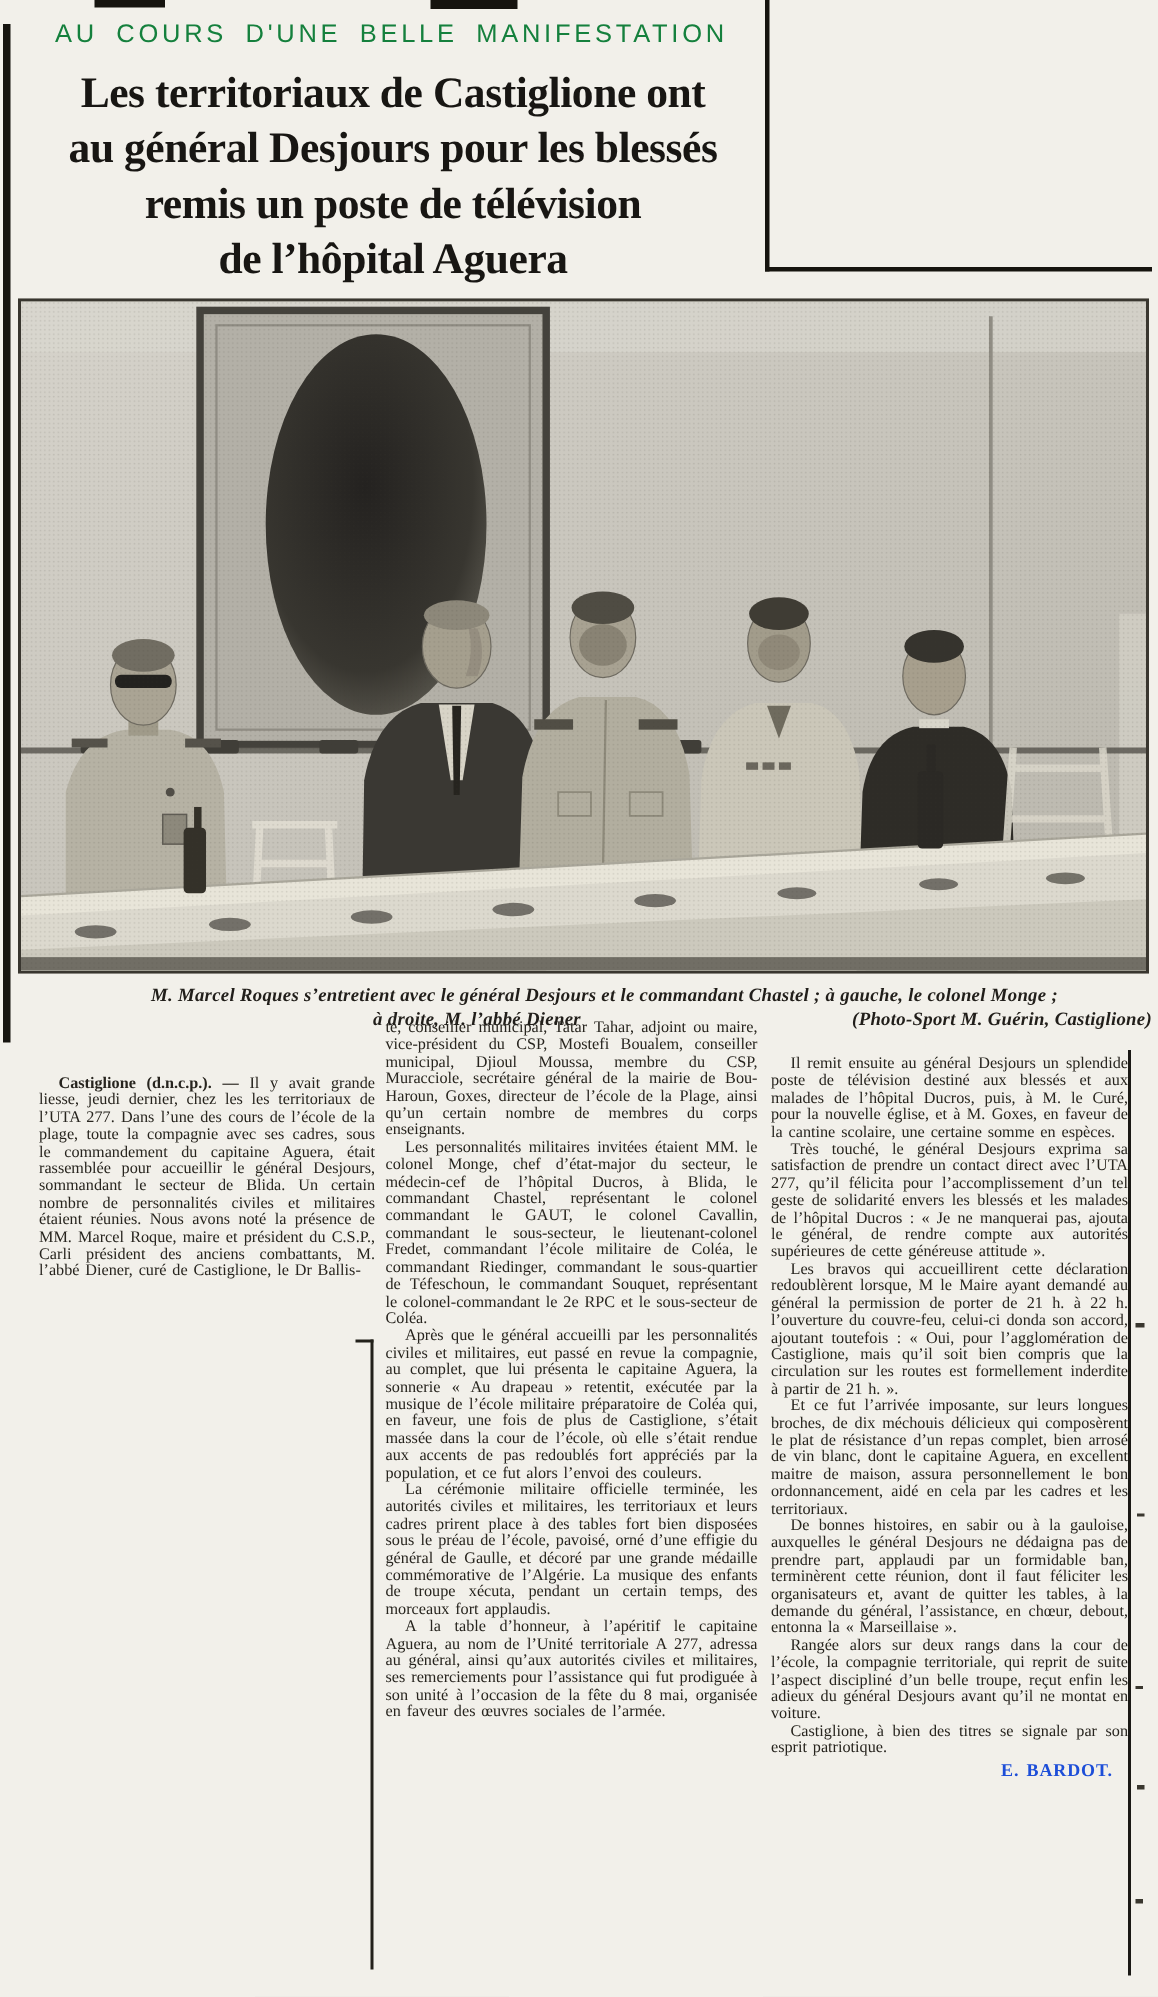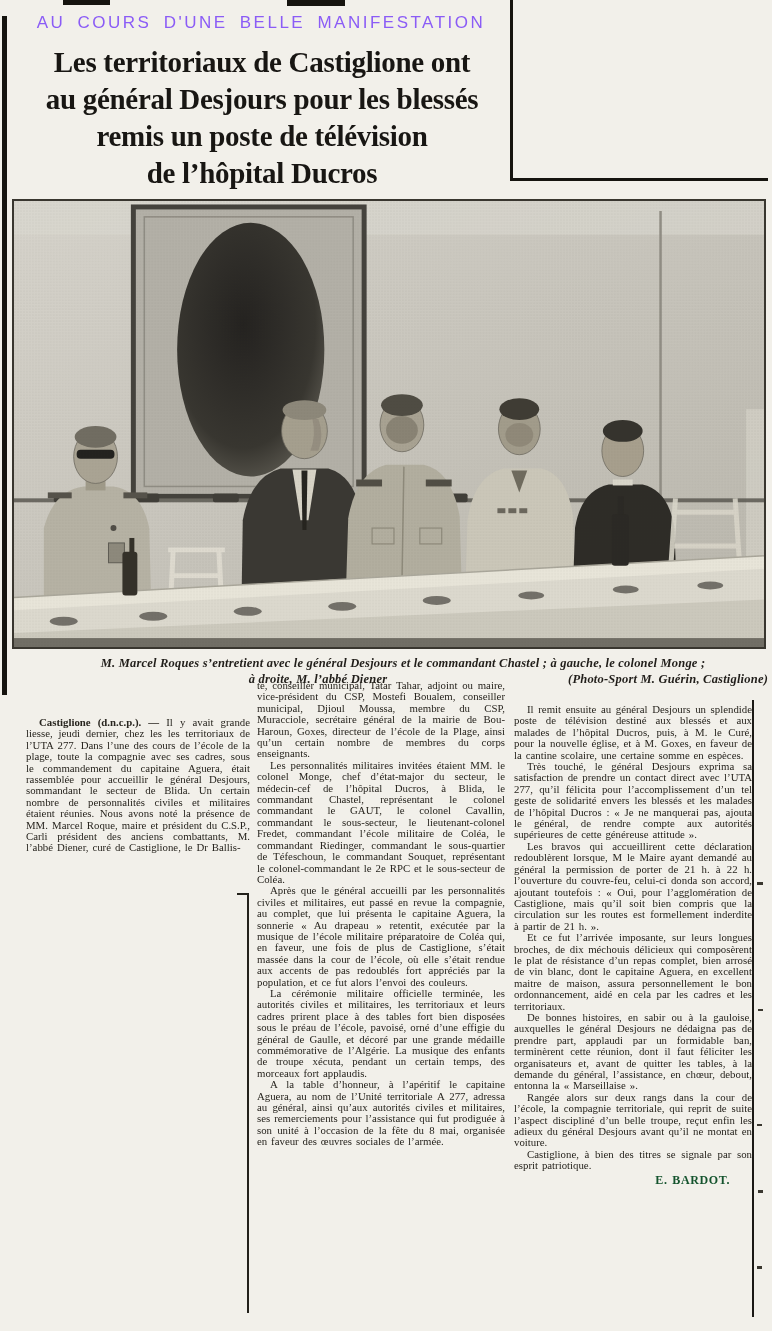--- a/index.html
+++ b/index.html
@@ -9,21 +9,21 @@
     position:relative; width:772px; height:1331px;
     background:#f2f0ea; overflow:hidden;
     font-family:"Liberation Serif", serif; color:#1d1b18;
   }
   .rule { position:absolute; background:#16140f; }
   .tick { position:absolute; background:#3a372f; }
 
   .kicker {
     position:absolute; left:12px; top:13px; width:498px; text-align:center;
     font-family:"Liberation Sans", sans-serif; font-size:17px;
-    letter-spacing:2.5px; word-spacing:5px; color:#8b5cf6; white-space:nowrap;
+    letter-spacing:2.5px; word-spacing:5px; color:#15803d; white-space:nowrap;
   }
   .headline {
     position:absolute; left:16px; top:44px; width:492px; text-align:center;
     font-weight:bold; font-size:29px; line-height:37px; letter-spacing:-0.3px;
     color:#181613;
   }
   .photo-wrap {
     position:absolute; left:12px; top:199px; width:754px; height:450px;
     border:2px solid #39362f; background:#c5c2ba;
   }
@@ -44,21 +44,21 @@
     text-align:justify; color:#27241e; word-spacing:1.2px;
   }
   .col p { text-indent:13px; }
   .col p.noindent { text-indent:0; }
   .lead { font-weight:bold; }
   #col1 { left:26px;  top:717px; width:224px; }
   #col2 { left:257px; top:680px; width:248px; }
   #col3 { left:514px; top:704px; width:238px; }
   .signature {
     text-align:right; font-weight:bold; font-size:12px;
-    padding-right:22px; margin-top:3px; letter-spacing:0.6px; color:#14532d;
+    padding-right:10px; margin-top:3px; letter-spacing:0.6px; color:#1d4ed8;
   }
 </style>
 </head>
 <body>
 
 <div class="page">
 
   <div class="rule" style="left:63px; top:0; width:47px; height:5px;"></div>
   <div class="rule" style="left:287px; top:0; width:58px; height:6px;"></div>
   <div class="rule" style="left:2px; top:16px; width:5px; height:679px;"></div>
@@ -71,21 +71,21 @@
   <div class="tick" style="left:758px; top:1009px; width:5px; height:2px;"></div>
   <div class="tick" style="left:757px; top:1124px; width:5px; height:2px;"></div>
   <div class="tick" style="left:758px; top:1190px; width:5px; height:3px;"></div>
   <div class="tick" style="left:757px; top:1266px; width:5px; height:3px;"></div>
 
   <div class="kicker">AU COURS D'UNE BELLE MANIFESTATION</div>
   <div class="headline">
     <div>Les territoriaux de Castiglione ont</div>
     <div>au général Desjours pour les blessés</div>
     <div>remis un poste de télévision</div>
-    <div>de l’hôpital Ducros</div>
+    <div>de l’hôpital Aguera</div>
   </div>
 
   <div class="photo-wrap">
     <svg viewBox="0 0 754 450" preserveAspectRatio="none">
       <defs>
         <linearGradient id="wallGrad" x1="0" y1="0" x2="1" y2="1">
           <stop offset="0" stop-color="#d6d3cb"></stop>
           <stop offset="0.55" stop-color="#c6c3ba"></stop>
           <stop offset="1" stop-color="#b9b6ac"></stop>
         </linearGradient>

